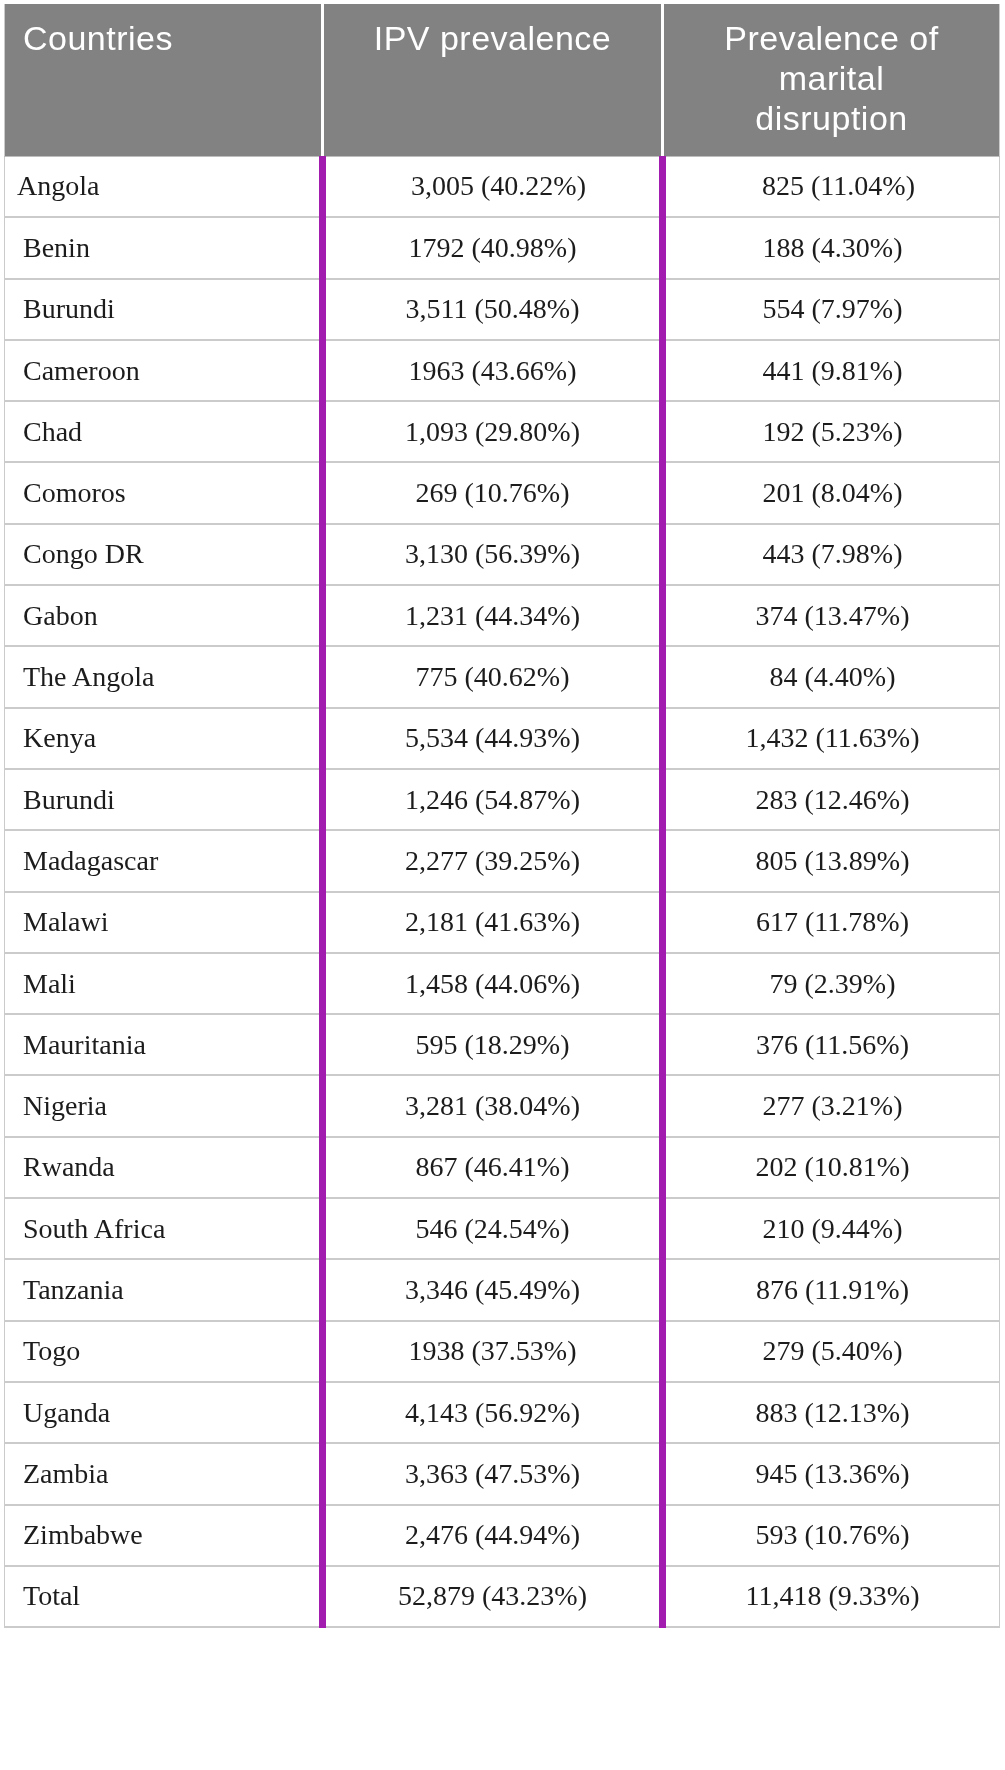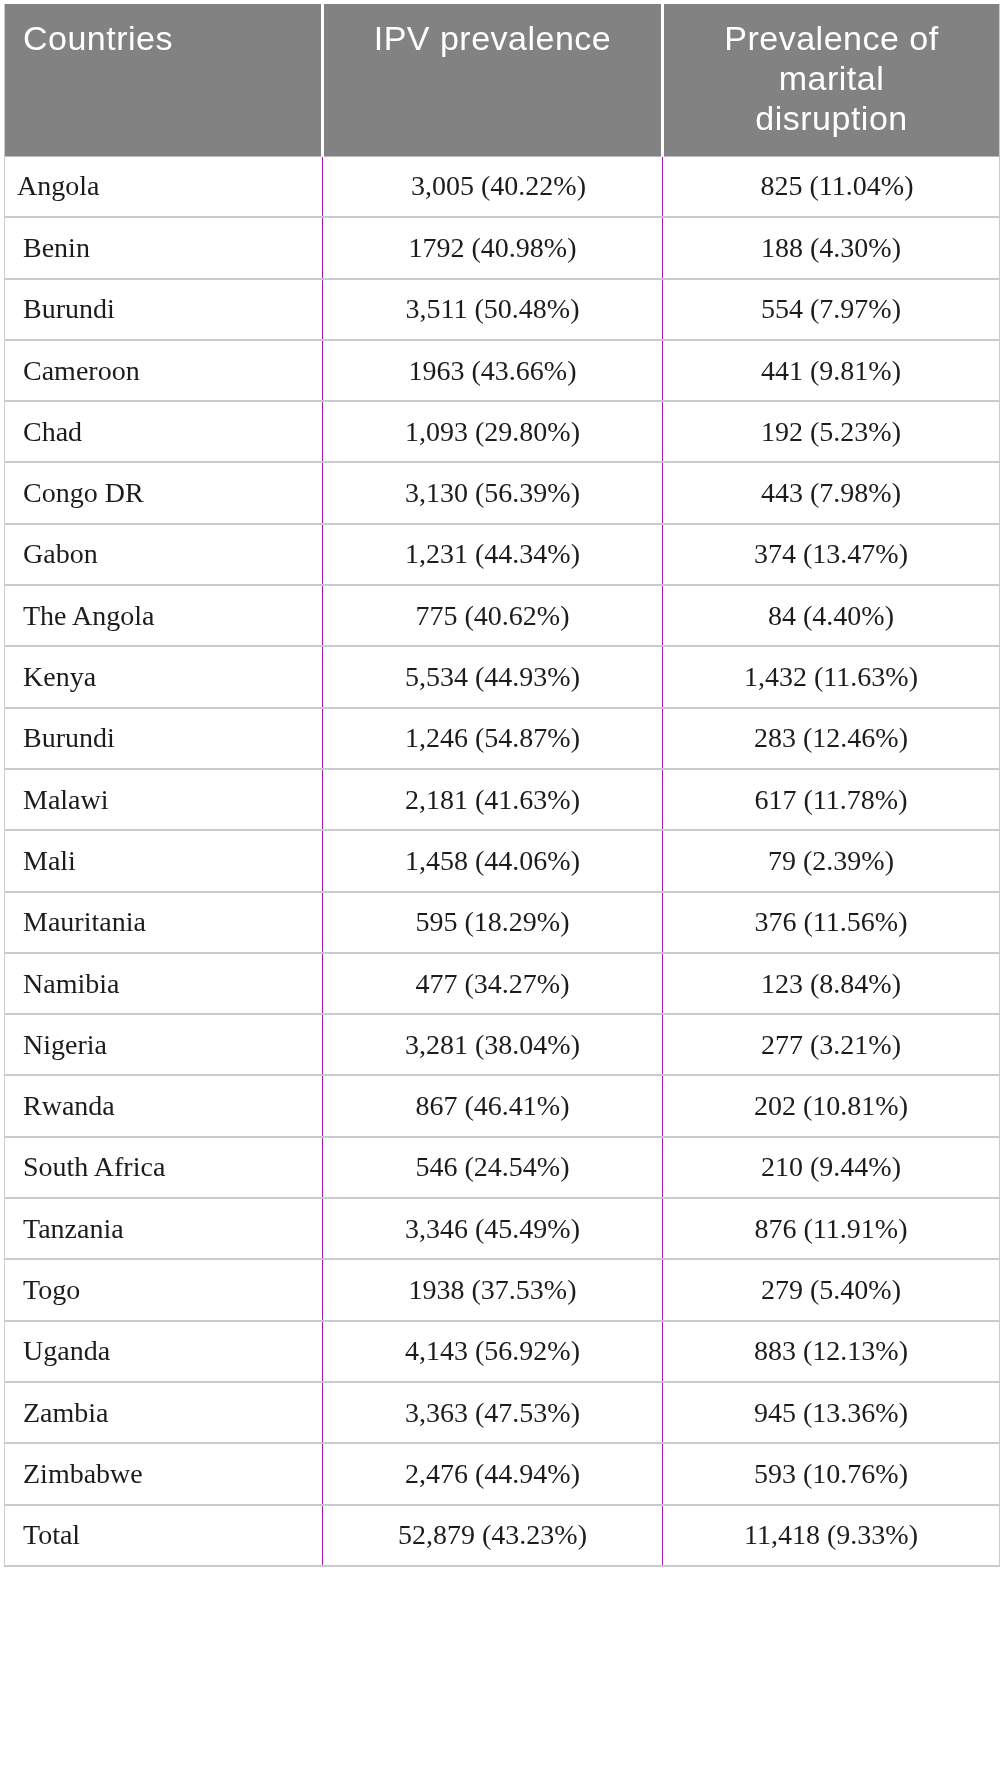--- a/index.html
+++ b/index.html
@@ -69,21 +69,21 @@
     vertical-align: middle;
     border-bottom: 2px solid #cbcbcb;
     background: #ffffff;
     padding: 0;
   }
   tbody td.col-country {
     text-align: left;
     padding-left: 18px;
   }
   tbody td + td {
-    border-left: 1px solid #a21caf;
+    border-left: 7px solid #a21caf;
   }
   tbody tr:first-child td {
     border-top: 1px solid #bdbdbd;
     padding-left: 12px;
   }
 </style>
 </head>
 <body>
 
 <div class="page">
@@ -126,20 +126,25 @@
           <td class="col-country">Cameroon</td>
           <td>1963 (43.66%)</td>
           <td>441 (9.81%)</td>
         </tr>
         <tr>
           <td class="col-country">Chad</td>
           <td>1,093 (29.80%)</td>
           <td>192 (5.23%)</td>
         </tr>
         <tr>
+          <td class="col-country">Comoros</td>
+          <td>269 (10.76%)</td>
+          <td>201 (8.04%)</td>
+        </tr>
+        <tr>
           <td class="col-country">Congo DR</td>
           <td>3,130 (56.39%)</td>
           <td>443 (7.98%)</td>
         </tr>
         <tr>
           <td class="col-country">Gabon</td>
           <td>1,231 (44.34%)</td>
           <td>374 (13.47%)</td>
         </tr>
         <tr>
@@ -151,40 +156,40 @@
           <td class="col-country">Kenya</td>
           <td>5,534 (44.93%)</td>
           <td>1,432 (11.63%)</td>
         </tr>
         <tr>
           <td class="col-country">Burundi</td>
           <td>1,246 (54.87%)</td>
           <td>283 (12.46%)</td>
         </tr>
         <tr>
+          <td class="col-country">Madagascar</td>
+          <td>2,277 (39.25%)</td>
+          <td>805 (13.89%)</td>
+        </tr>
+        <tr>
           <td class="col-country">Malawi</td>
           <td>2,181 (41.63%)</td>
           <td>617 (11.78%)</td>
         </tr>
         <tr>
           <td class="col-country">Mali</td>
           <td>1,458 (44.06%)</td>
           <td>79 (2.39%)</td>
         </tr>
         <tr>
           <td class="col-country">Mauritania</td>
           <td>595 (18.29%)</td>
           <td>376 (11.56%)</td>
         </tr>
         <tr>
-          <td class="col-country">Namibia</td>
-          <td>477 (34.27%)</td>
-          <td>123 (8.84%)</td>
-        </tr>
-        <tr>
           <td class="col-country">Nigeria</td>
           <td>3,281 (38.04%)</td>
           <td>277 (3.21%)</td>
         </tr>
         <tr>
           <td class="col-country">Rwanda</td>
           <td>867 (46.41%)</td>
           <td>202 (10.81%)</td>
         </tr>
         <tr>

